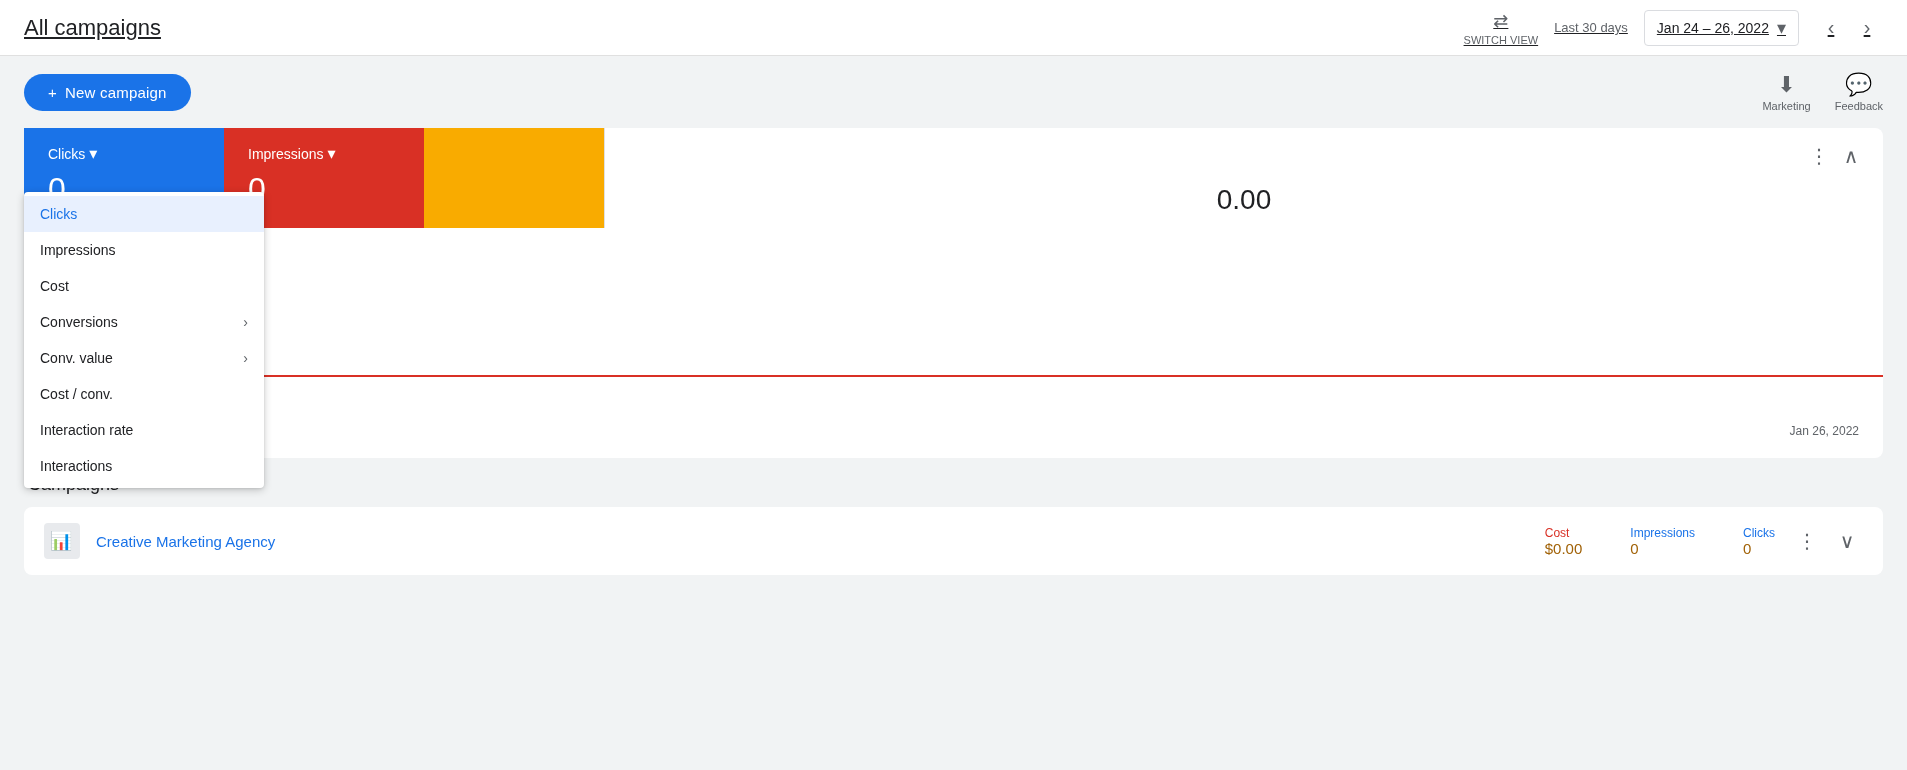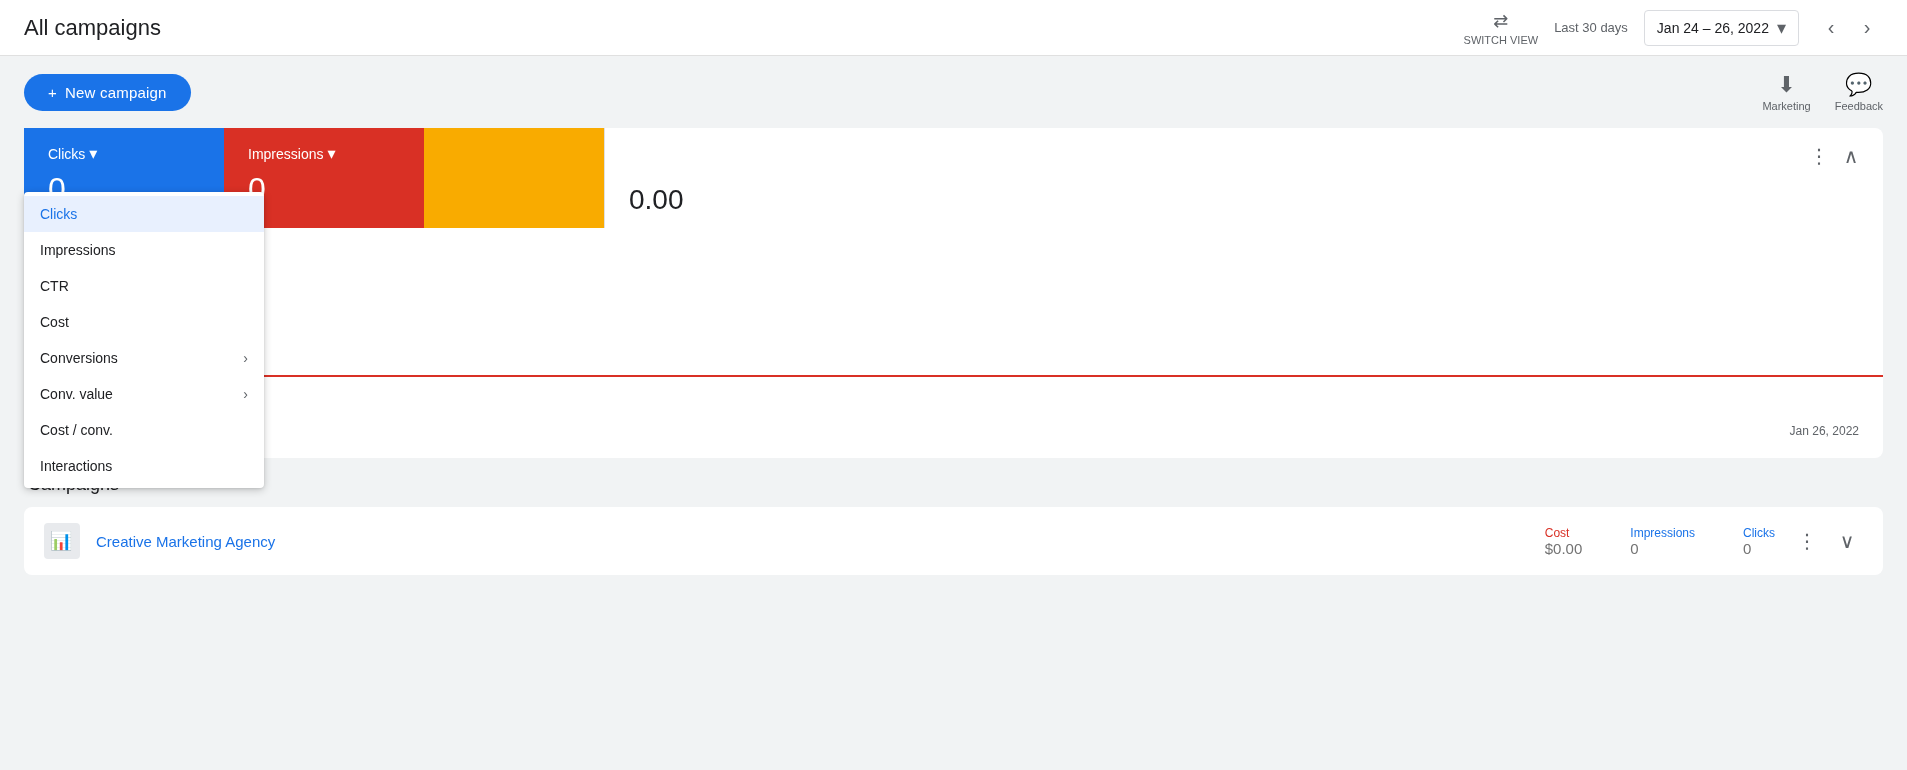--- a/index.html
+++ b/index.html
@@ -16,20 +16,21 @@
     .top-bar {
       background: #fff;
       display: flex;
       align-items: center;
       justify-content: space-between;
       padding: 0 24px;
       height: 56px;
       border-bottom: 1px solid #e0e0e0;
       position: relative;
       z-index: 10;
+      text-decoration: underline;
     }
     .top-bar-title {
       font-size: 22px;
       font-weight: 400;
       color: #202124;
     }
     .top-bar-right {
       display: flex;
       align-items: center;
       gap: 16px;
@@ -285,21 +286,21 @@
       flex-direction: column;
       align-items: flex-start;
     }
     .campaign-metric-label {
       font-size: 12px;
       color: #d93025;
       font-weight: 500;
     }
     .campaign-metric-value {
       font-size: 15px;
-      color: #737373;
+      color: #a16207;
       font-weight: 400;
     }
     .campaign-metric-label.blue { color: #1a73e8; }
     .campaign-actions {
       display: flex;
       align-items: center;
       gap: 8px;
     }
     .icon-btn-small {
       width: 32px;
@@ -385,35 +386,35 @@
         <div class="metric-tab-value">0</div>
 
         <div class="dropdown-menu" style="top:64px; left:0; width:240px;">
           <div class="dropdown-item selected">
             <span>Clicks</span>
           </div>
           <div class="dropdown-item">
             <span>Impressions</span>
           </div>
           <div class="dropdown-item">
-            <span>CTR</span>
-          </div>
-          <div class="dropdown-item">
             <span>Cost</span>
           </div>
           <div class="dropdown-item">
             <span>Conversions</span>
             <span class="dropdown-chevron">›</span>
           </div>
           <div class="dropdown-item">
             <span>Conv. value</span>
             <span class="dropdown-chevron">›</span>
           </div>
           <div class="dropdown-item">
             <span>Cost / conv.</span>
+          </div>
+          <div class="dropdown-item">
+            <span>Interaction rate</span>
           </div>
           <div class="dropdown-item">
             <span>Interactions</span>
           </div>
         </div>
       </div>
 
       <div class="metric-tab red">
         <div class="metric-tab-label">
           <span>Impressions</span>
@@ -426,21 +427,21 @@
         <div class="metric-tab-label"></div>
         <div class="metric-tab-value"></div>
       </div>
 
       <div class="chart-right-panel">
         <div class="chart-top-controls">
           <button class="chart-more-btn">⋮</button>
           <button class="chart-collapse-btn">∧</button>
         </div>
         <div style="padding: 8px 24px 0; font-size: 13px; color: #5f6368;"></div>
-        <div style="padding: 4px 24px; font-size: 28px; font-weight: 300; color: #202124;">0.00</div>
+        <div style="padding: 4px 24px; font-size: 28px; font-weight: 300; color: #202124; text-align: center;">0.00</div>
       </div>
     </div>
 
     <div class="chart-body">
       <svg width="100%" height="180" style="position:absolute; top:8px; left:0; right:0;">
         <line x1="0" y1="140" x2="100%" y2="140" stroke="#d93025" stroke-width="2"></line>
       </svg>
       <span class="chart-date-start">Jan 24, 2022</span>
       <span class="chart-date-end">Jan 26, 2022</span>
     </div>

